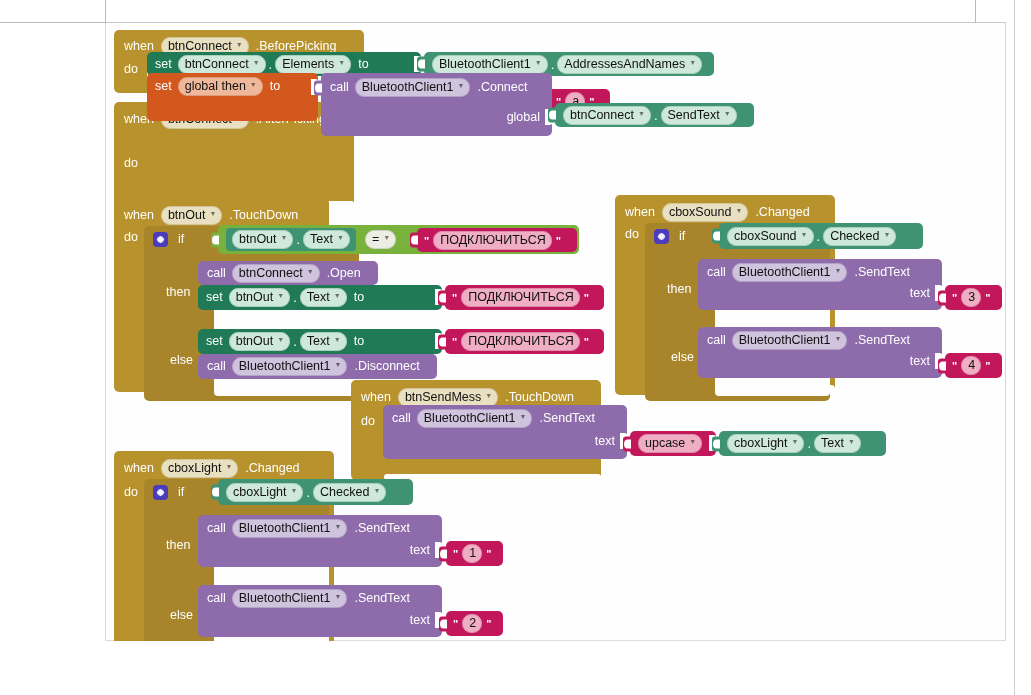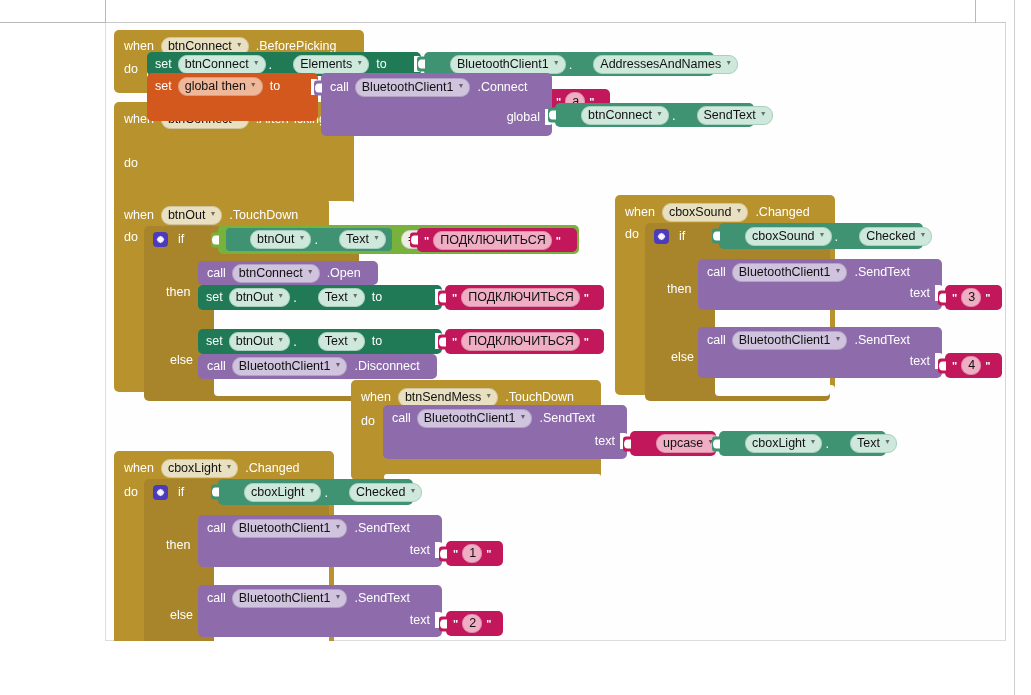--- a/index.html
+++ b/index.html
@@ -33,21 +33,20 @@
   .blk{position:absolute;box-sizing:border-box;}
   .row{display:flex;align-items:center;}
   .lbl{color:#ffffff;font-size:12.5px;line-height:1;white-space:nowrap;}
 
   
   .fld{
     display:inline-flex;align-items:center;gap:4px;
     border-radius:9px;padding:1px 5px 2px 6px;
     font-size:12.5px;line-height:14px;white-space:nowrap;
     color:#111;
-    margin-left:18px;
   }
   .fld .car{font-size:7px;opacity:.55;transform:translateY(-1px);}
   .fld.gold{background:#e8e0c0;border:1px solid #cfc49b;}
   .fld.green{background:#cfe8dc;border:1px solid #a9cfbe;}
   .fld.purple{background:#cfc3dd;border:1px solid #b2a2c6;}
   .fld.orange{background:#f0b89a;border:1px solid #dd9a77;}
   .fld.pink{background:#f0aec4;border:1px solid #dd8ba8;}
   .fld.plain{background:#eceee4;border:1px solid #cdd1c2;}
 
   

